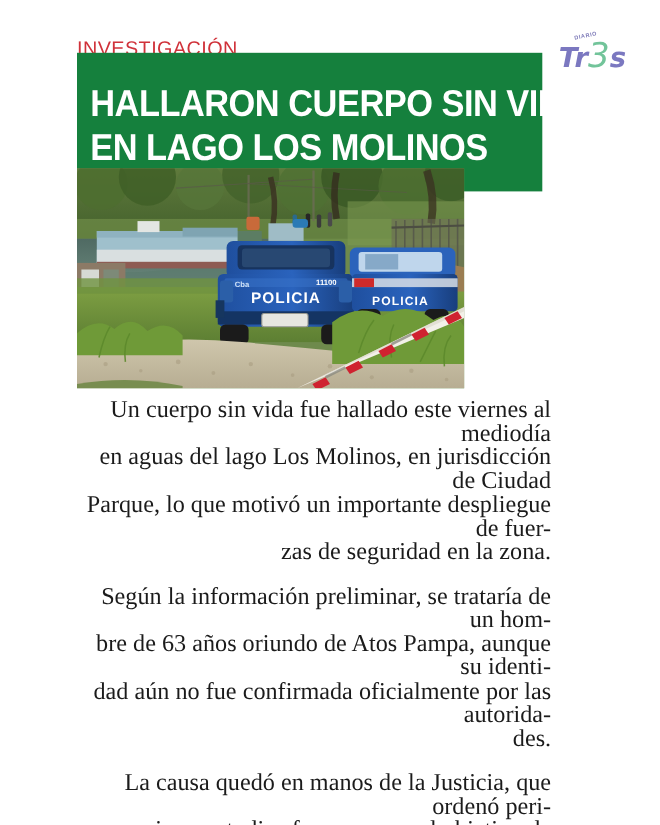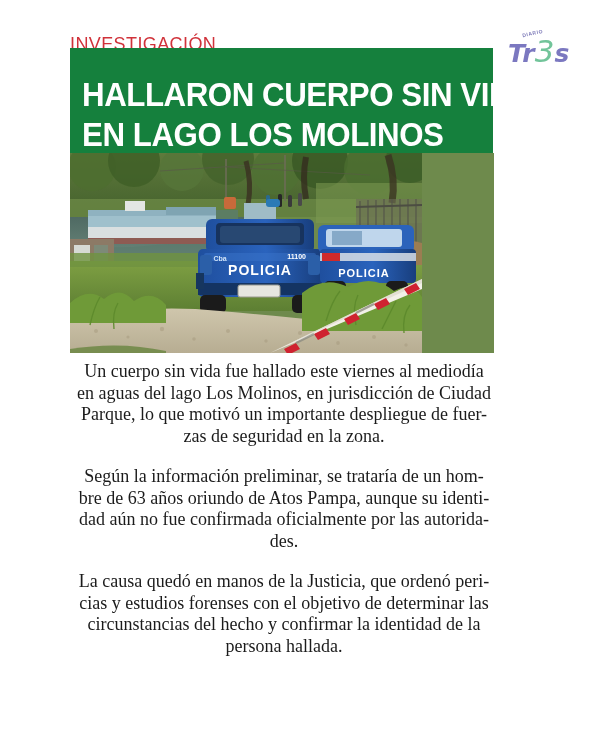--- a/index.html
+++ b/index.html
@@ -98,41 +98,41 @@
     transform-origin: left top;
     white-space: nowrap;
   }
   .headline-line { display: block; }
 
   
   .photo {
     position: absolute;
     left: 70px;
     top: 153px;
-    width: 424px;
+    width: 352px;
     height: 200px;
     overflow: hidden;
     background: #6e8a4c;
   }
   .photo svg { display: block; }
 
   
   .article {
     position: absolute;
     left: 67px;
     top: 361px;
     width: 434px;
   }
   .para {
     font-family: "Liberation Serif", serif;
-    font-size: 18px;
+    font-size: 22px;
     line-height: 21.5px;
     color: #1b1b1b;
     margin: 0 0 19px 0;
-    text-align: center;
+    text-align: right;
     white-space: pre-line;
   }
   .para:last-child { margin-bottom: 0; }
 </style>
 </head>
 <body>
 
 <div class="page">
 
   <div class="header">

